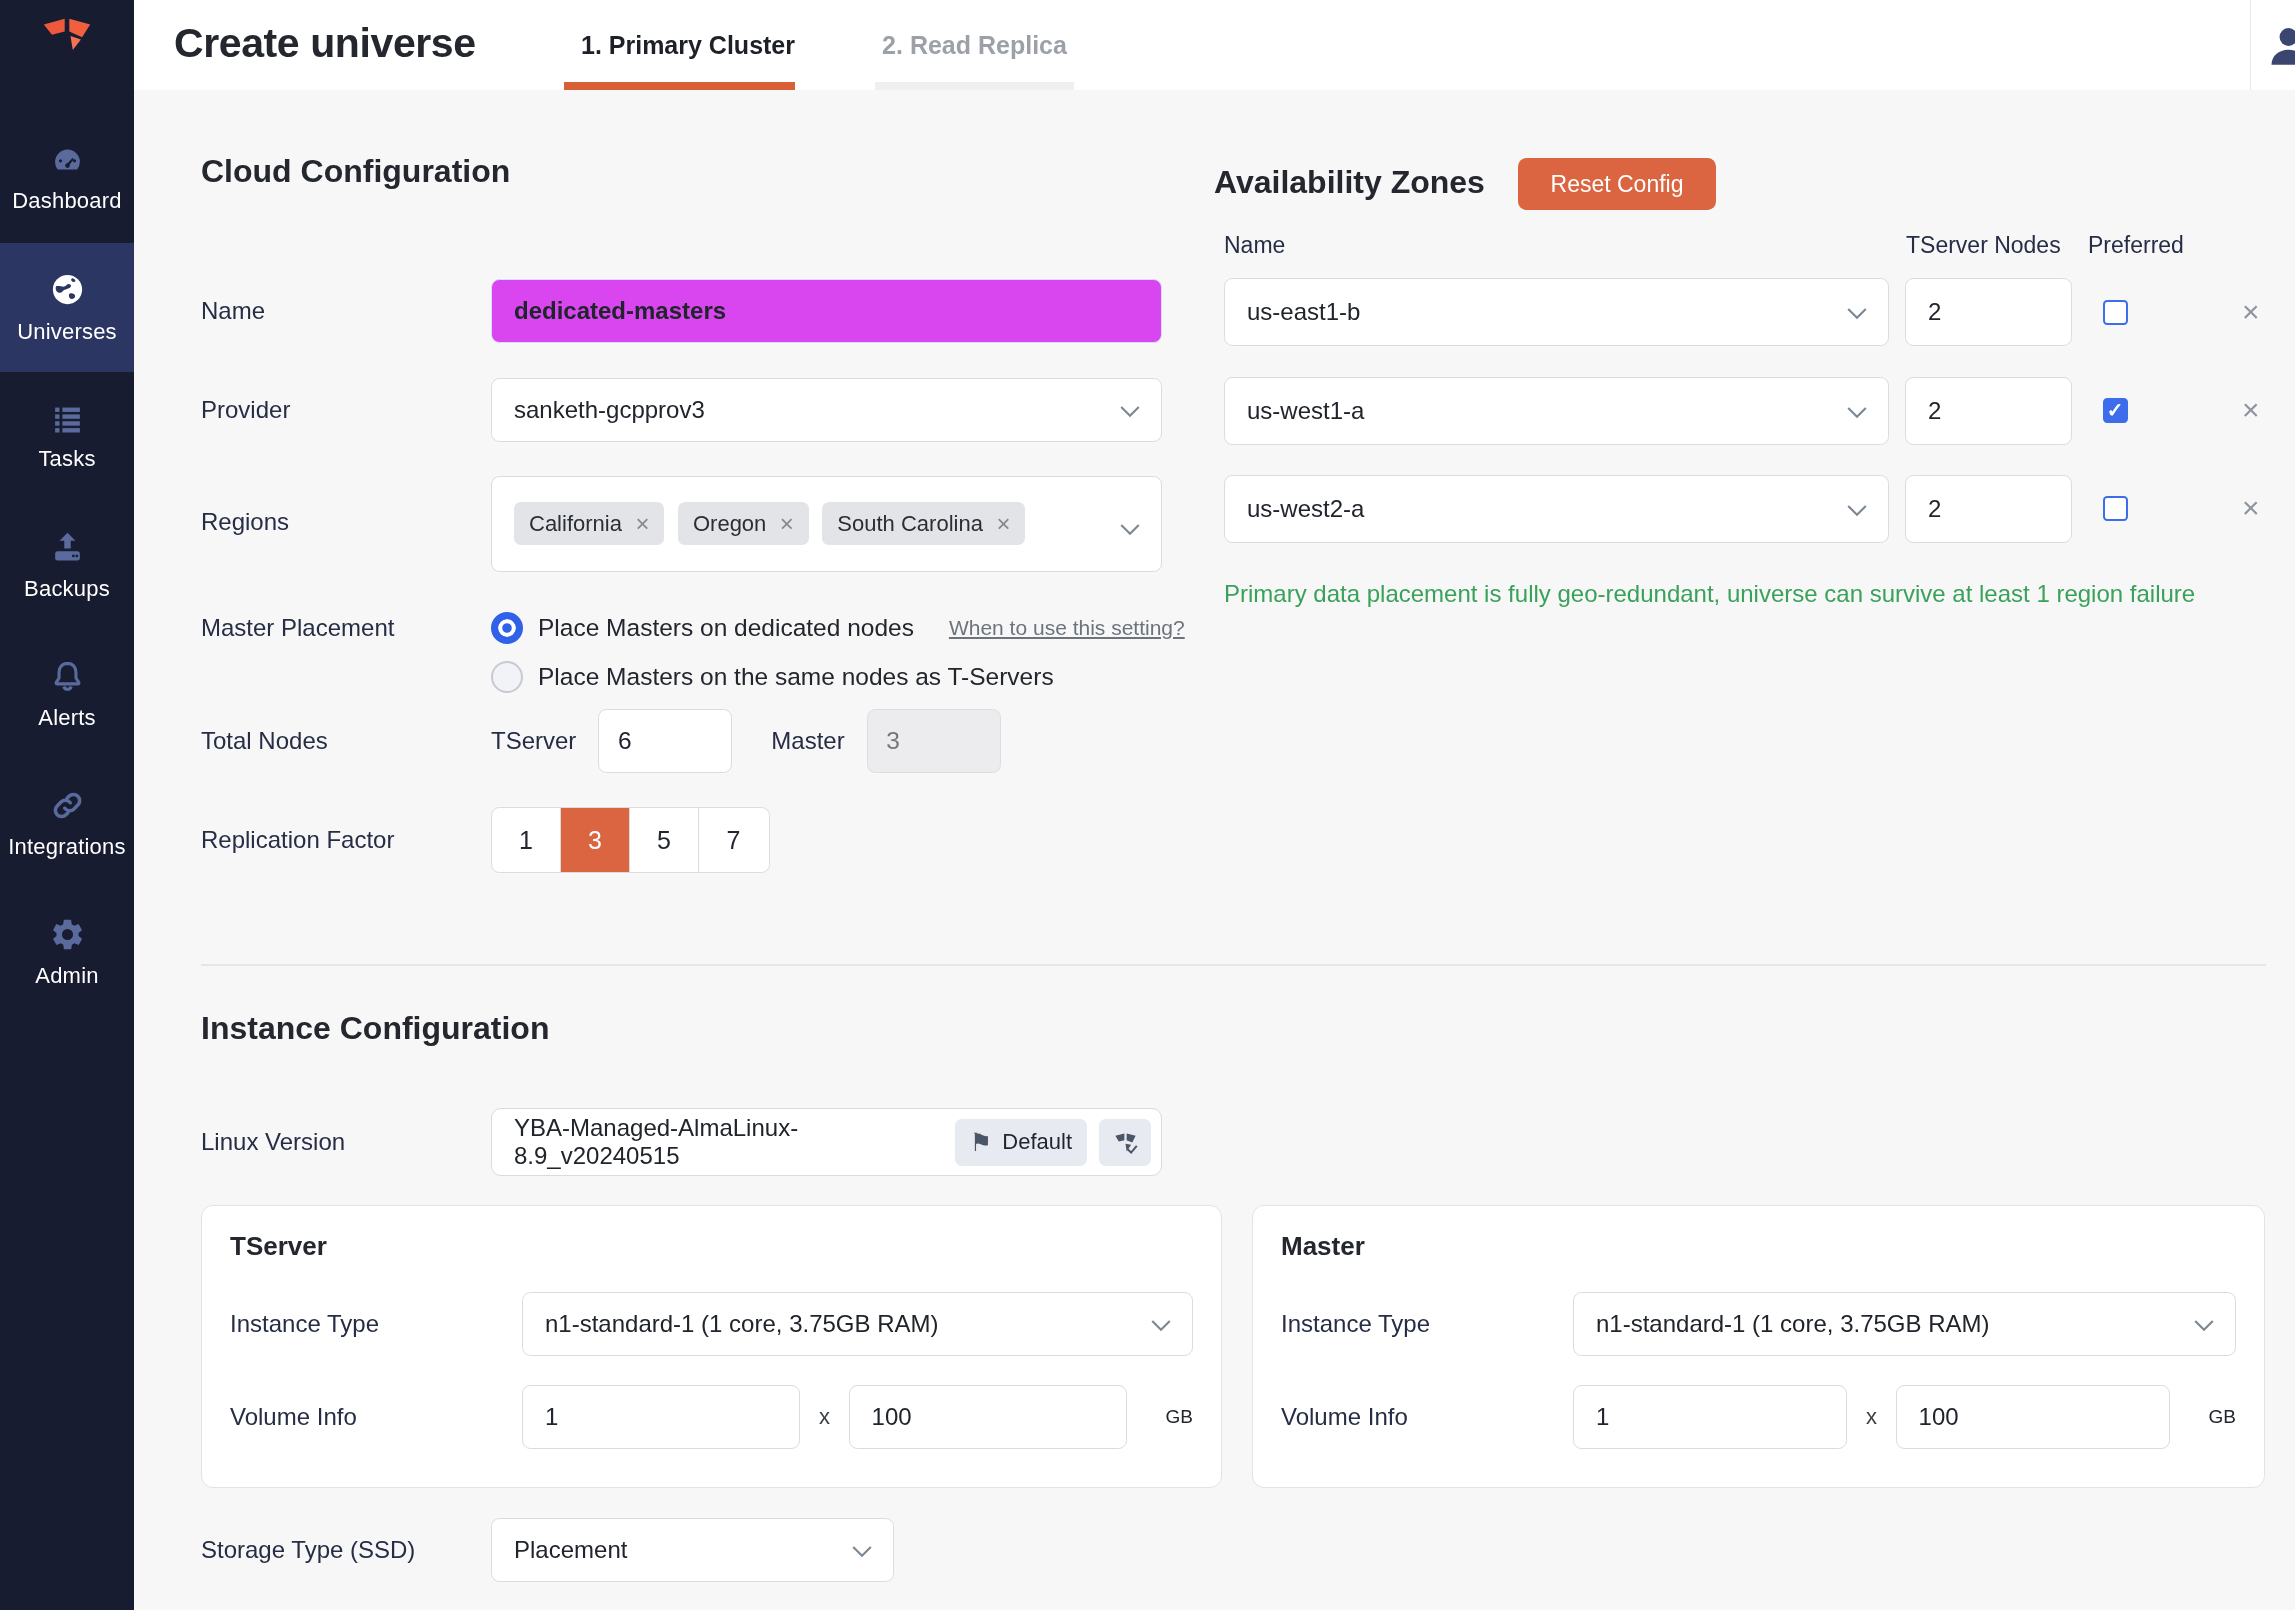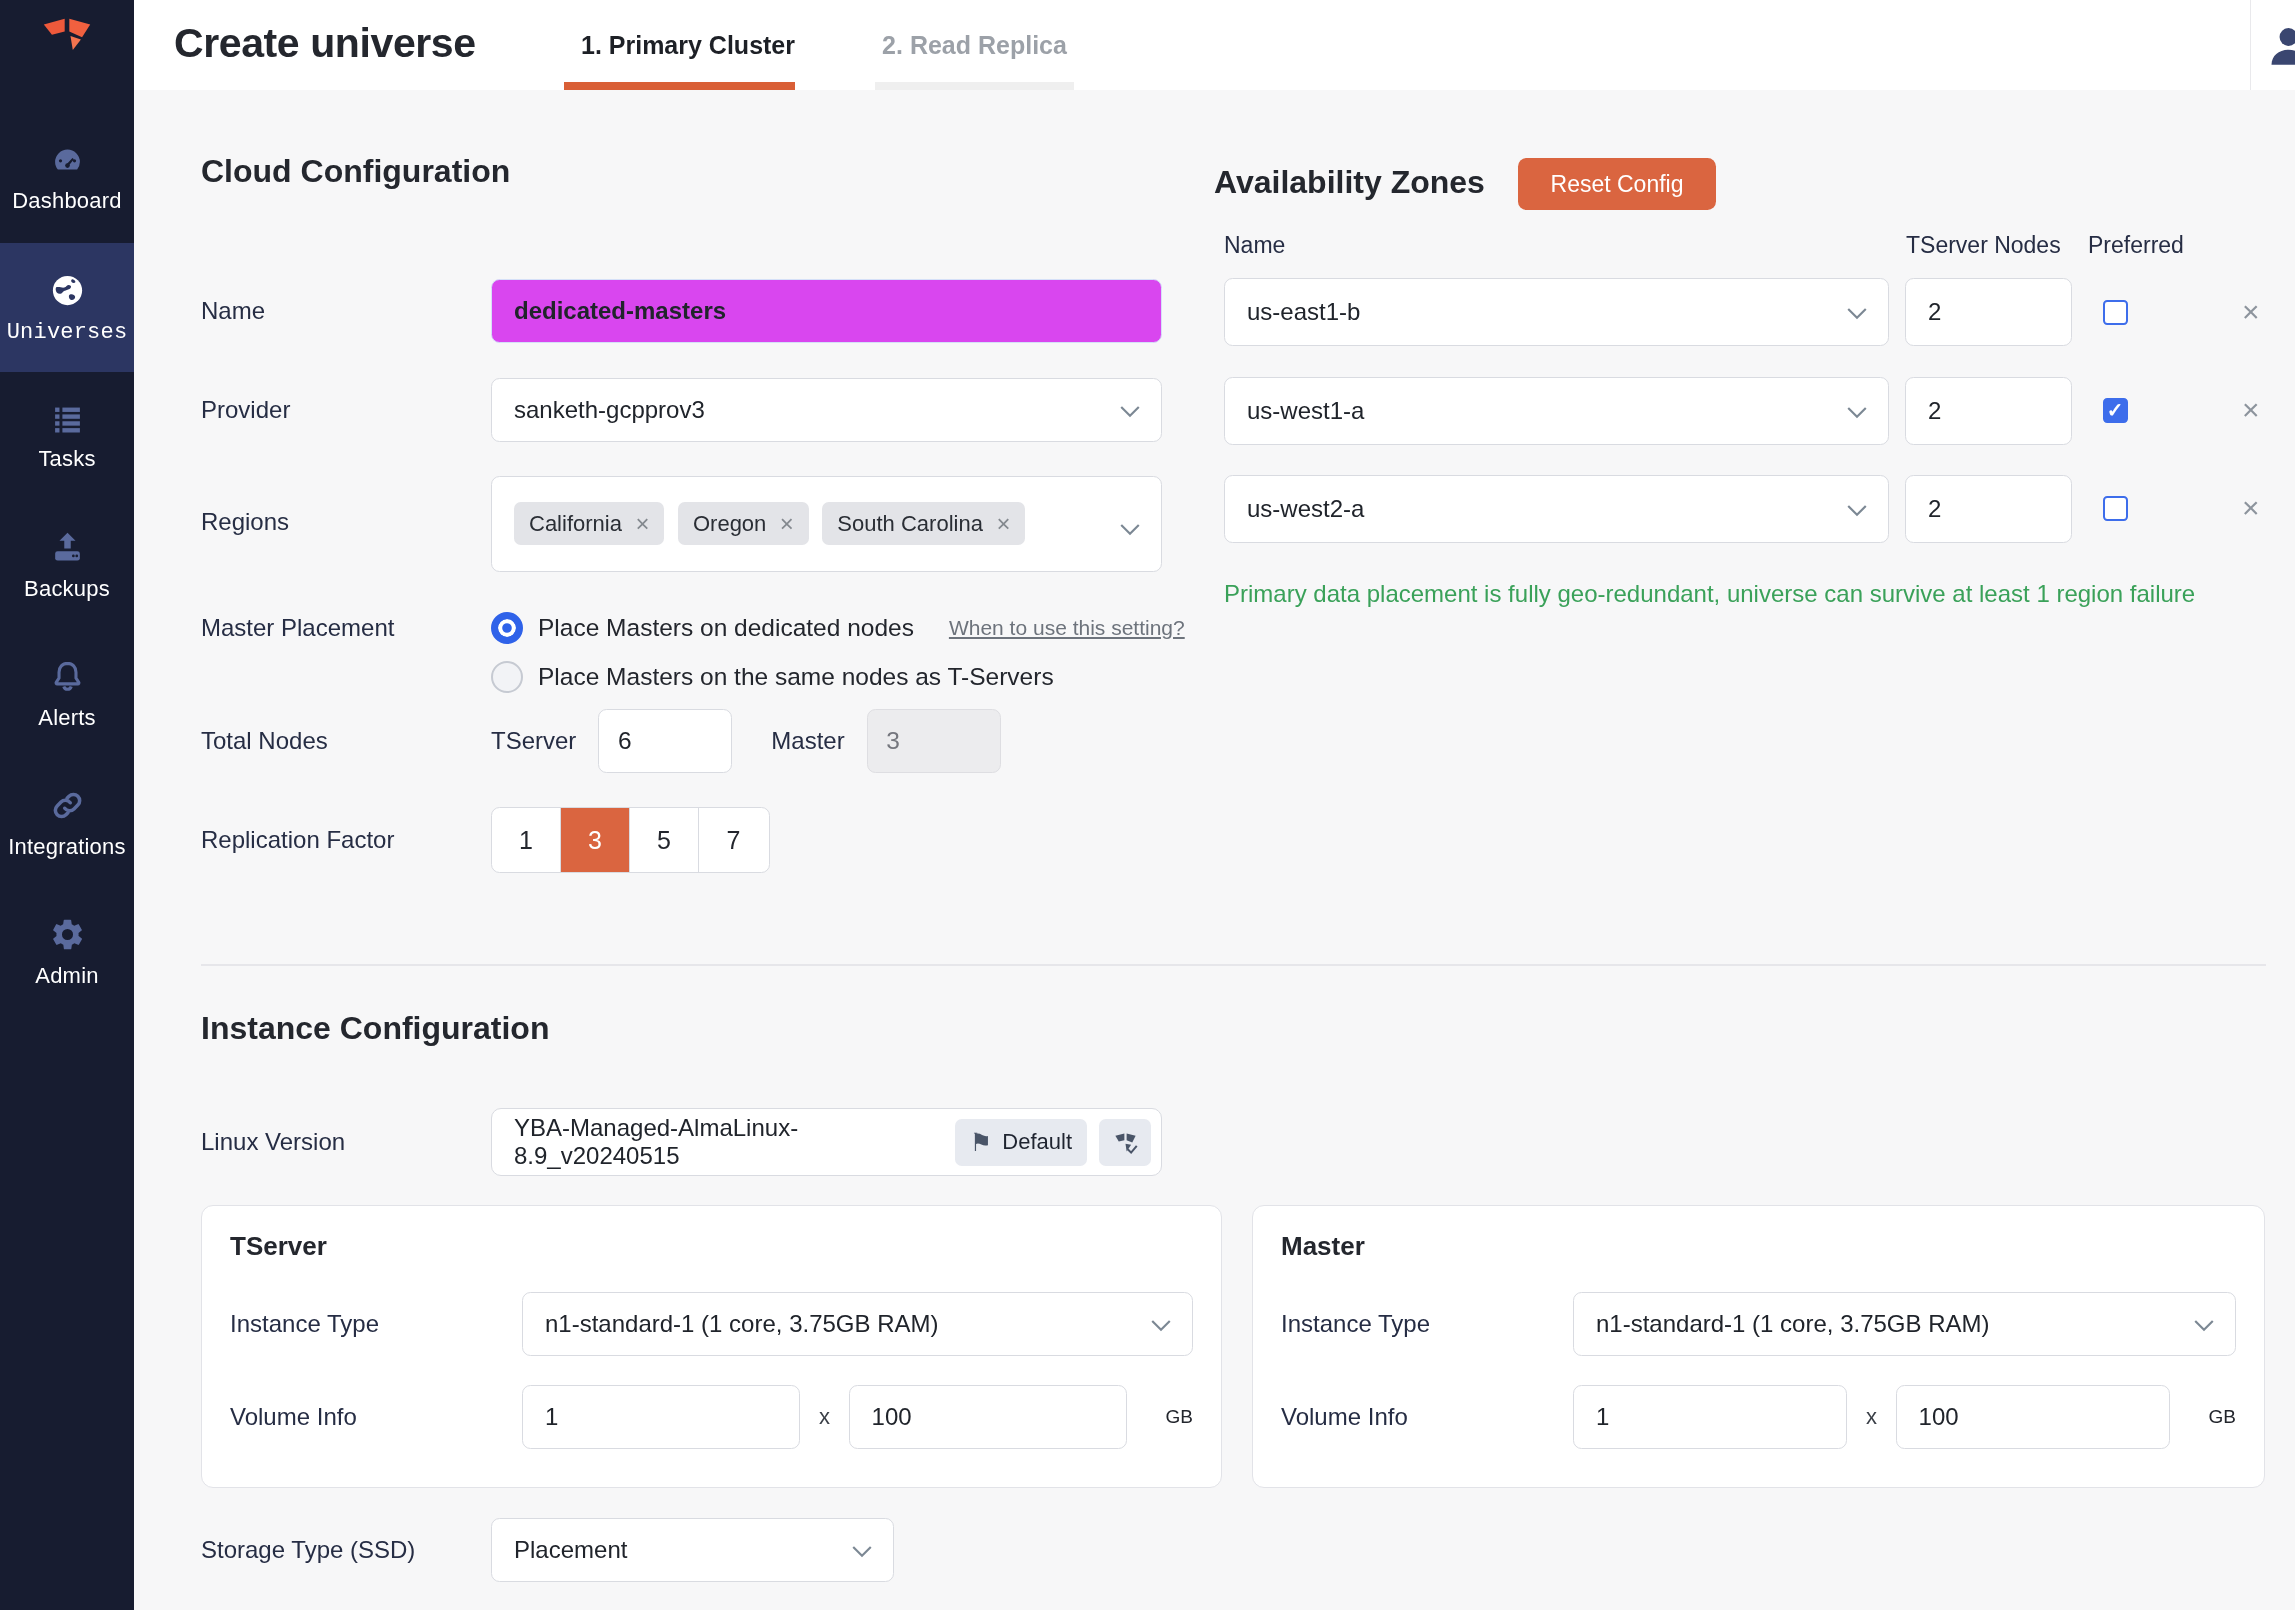--- a/index.html
+++ b/index.html
@@ -15,21 +15,21 @@
     position: absolute; left: 0; top: 0; width: 134px; height: 1611px;
     background: var(--sidebar-bg, #171C30); z-index: 5;
   }
   .logo { position: absolute; top: 13.5px; left: 0; width: 134px; text-align: center; }
   .nav { position: absolute; top: 114px; left: 0; width: 134px; }
   .nav-item {
     width: 134px; height: 129px; display: flex; flex-direction: column;
     align-items: center; justify-content: center; gap: 10px;
     color: #5A6A9D; cursor: pointer;
   }
-  .nav-item.active { background: var(--sidebar-active-bg, #2C3662); color: #ffffff; font-family: Liberation Mono, monospace; }
+  .nav-item.active { background: var(--sidebar-active-bg, #2C3662); color: #ffffff; }
   .nav-item .nav-label { color: #ffffff; font-size: 22px; font-weight: 500; letter-spacing: 0.2px; }
   .nav-item svg { display: block; }
 
   
   .header {
     position: absolute; left: 134px; top: 0; width: 2162px; height: 90px;
     background: #ffffff; z-index: 4;
   }
   .page-title {
     position: absolute; left: 40px; top: 50%; transform: translateY(-54%);

